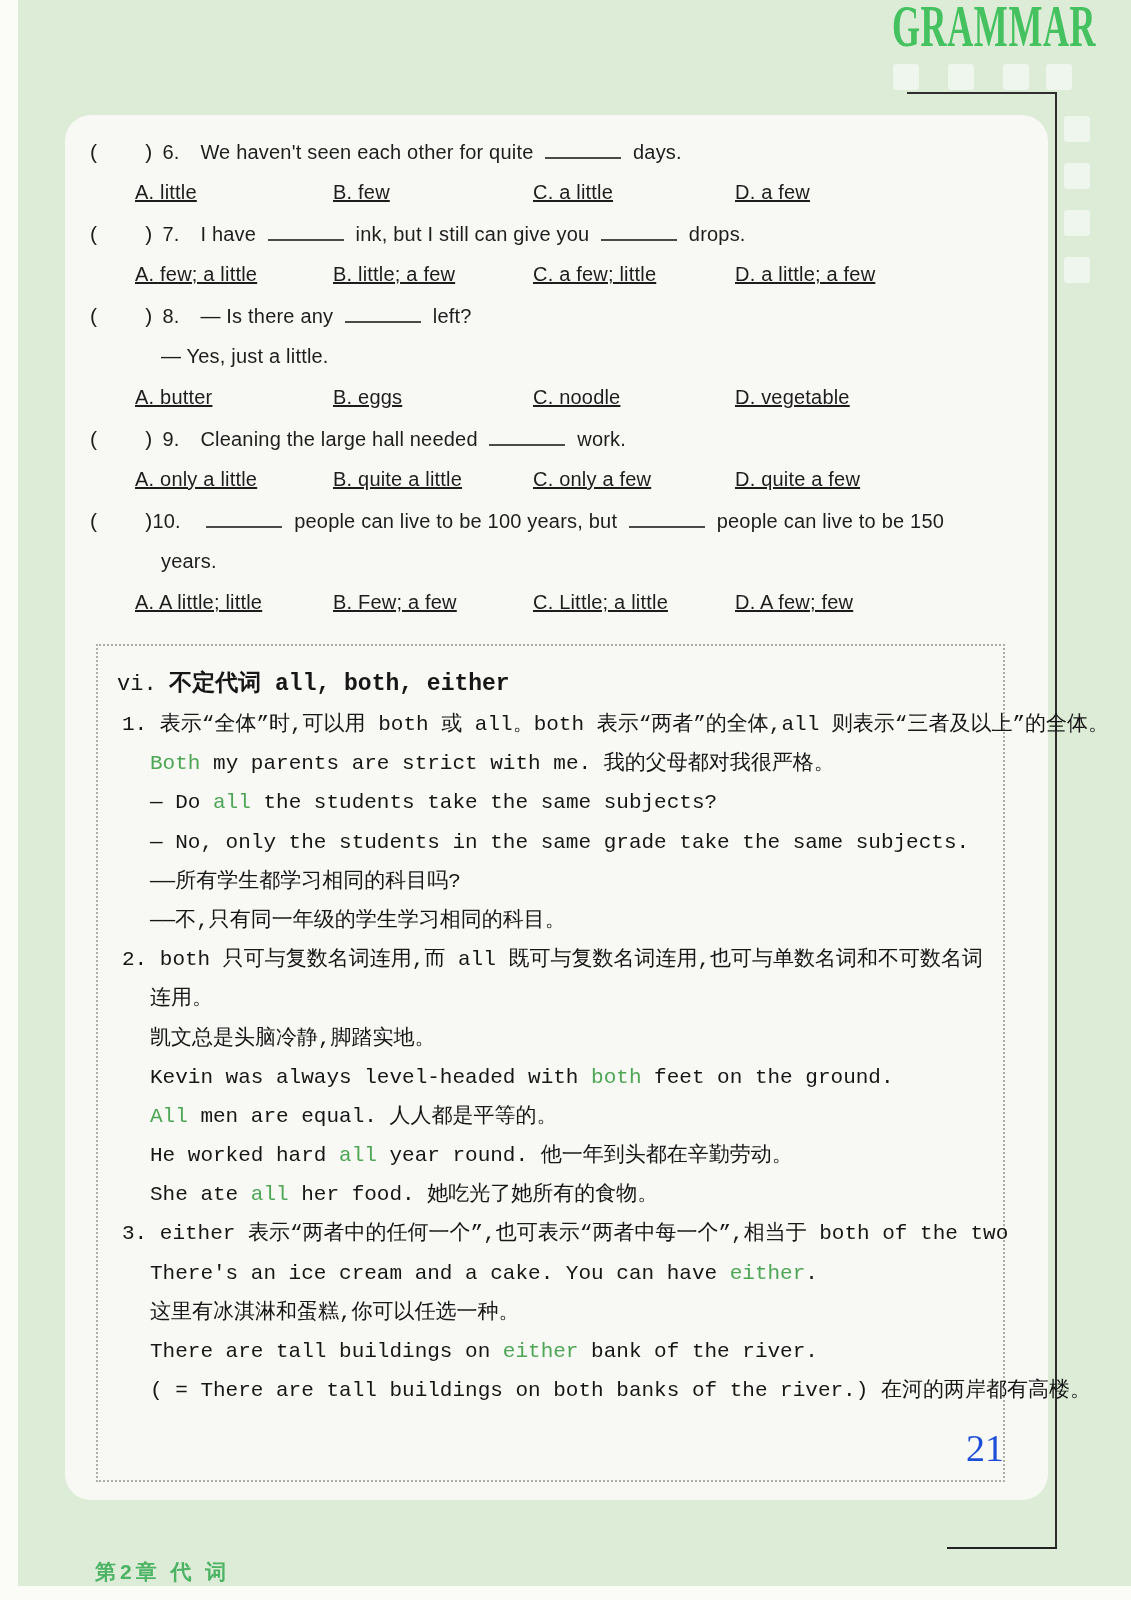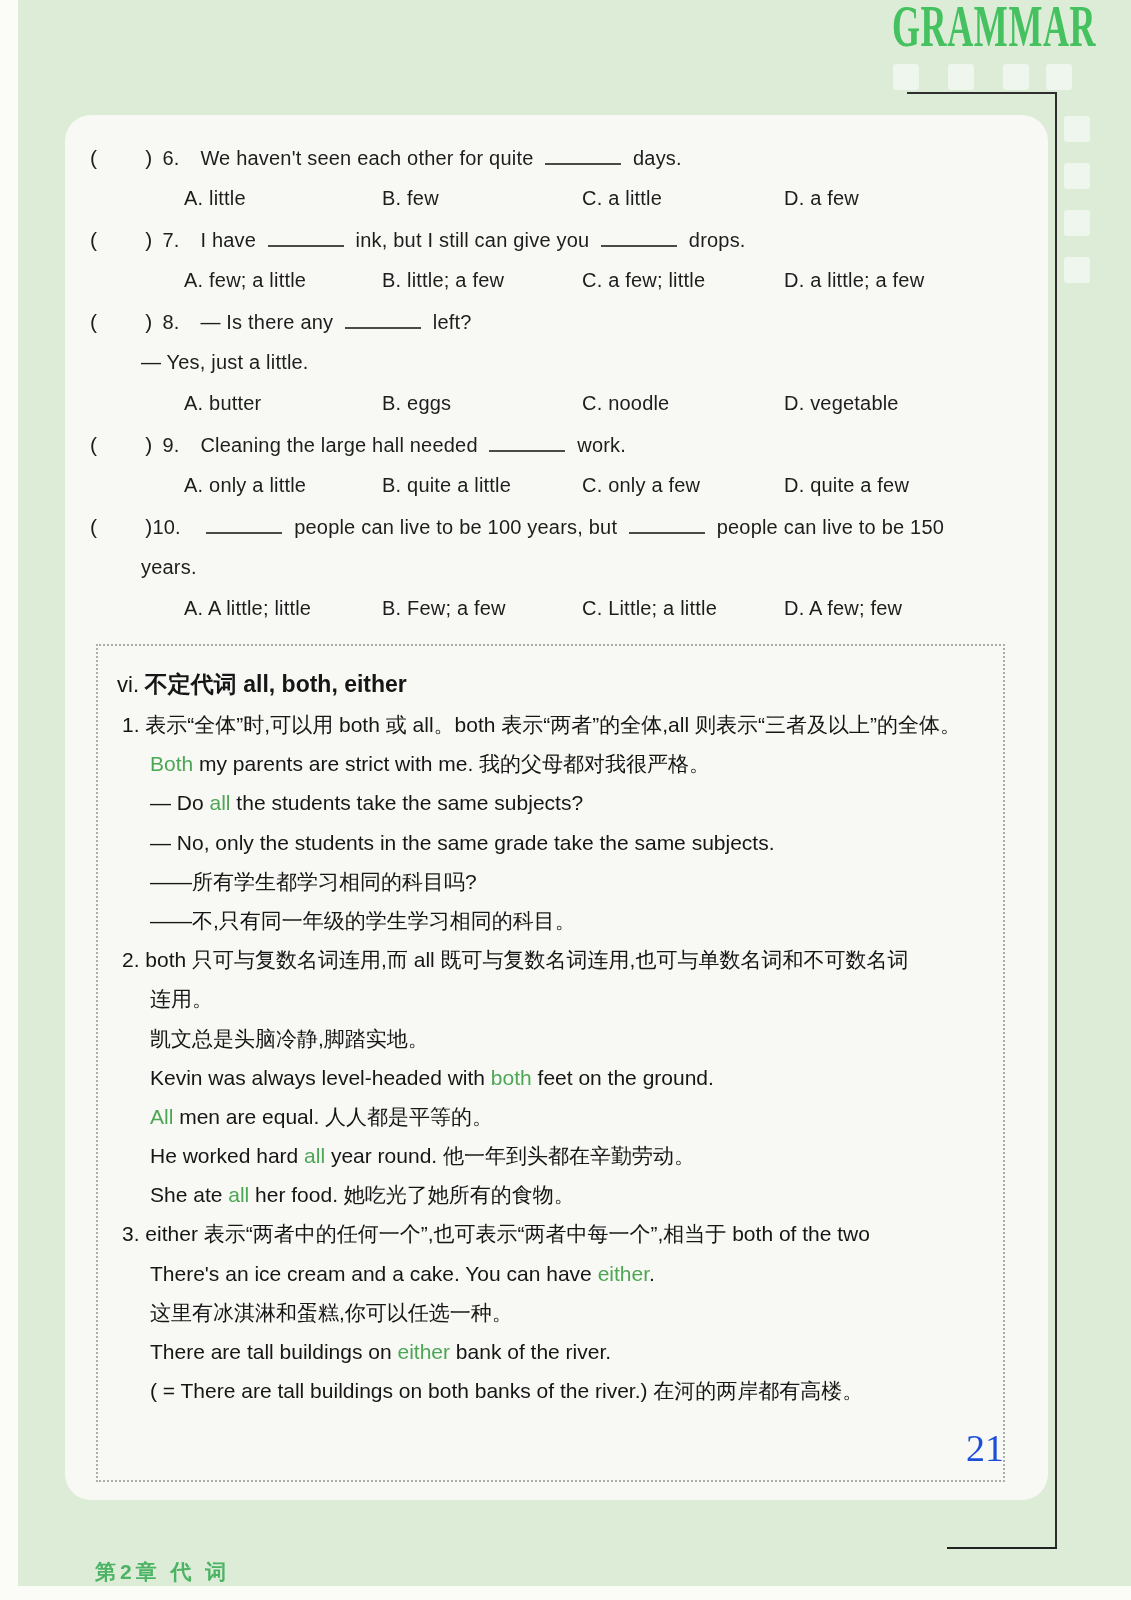--- a/index.html
+++ b/index.html
@@ -15,35 +15,35 @@
         transform:scaleX(.60);transform-origin:left top;white-space:nowrap;}
   
   .wm{background:rgba(255,255,255,.55);border-radius:3px;width:26px;height:26px;}
   
   .frame-top{left:907px;top:92px;width:150px;height:2px;background:#2e2e2e;}
   .frame-right{left:1055px;top:92px;width:2px;height:1457px;background:#2e2e2e;}
   .pn-underline{left:947px;top:1547px;width:110px;height:2px;background:#222;}
   
   .panel{left:65px;top:115px;width:983px;height:1385px;background:#f8f8f4;border-radius:26px;}
   
-  .questions{left:65px;top:137px;width:983px;color:#1d1d1d;font-size:20px;letter-spacing:.2px;}
+  .questions{left:65px;top:131px;width:983px;color:#1d1d1d;font-size:20px;letter-spacing:.2px;}
   .q-row{height:41px;line-height:41px;padding-left:25px;white-space:nowrap;}
-  .q-row2{height:41px;line-height:41px;padding-left:76px;white-space:nowrap;}
+  .q-row2{height:41px;line-height:41px;padding-left:96px;white-space:nowrap;}
   .paren{display:inline-block;font-size:21px;}
   .paren-gap{display:inline-block;width:48px;}
   .q-num{display:inline-block;width:48px;padding-left:10px;box-sizing:border-box;}
   .q-num.wide{padding-left:0;}
-  .q-opts{height:41px;line-height:41px;padding-left:119px;display:grid;
-          grid-template-columns:198px 200px 202px 1fr;}
+  .q-opts{height:41px;line-height:41px;padding-left:70px;display:grid;
+          grid-template-columns:198px 200px 202px 1fr;text-decoration:underline;}
   .blank{display:inline-block;width:76px;height:5px;border-bottom:2px solid #4a4a4a;
          margin:0 6px;vertical-align:baseline;}
   
   .gbox{left:96px;top:644px;width:909px;height:838px;border:2px dotted #a8aea8;
         box-sizing:border-box;background:transparent;
-        font-family:Liberation Sans, sans-serif;color:#161616;font-size:21px;}
+        font-family:Liberation Mono, monospace;color:#161616;font-size:21px;}
   .gbox-head{margin-top:17px;padding-left:19px;height:42px;line-height:42px;white-space:nowrap;}
   .gbox-head .prefix{font-size:22px;}
   .gbox-head .head-bold{font-weight:700;font-size:23px;}
   .g-line{height:39.2px;line-height:39.2px;white-space:nowrap;}
   .g-line.num{padding-left:24px;}
   .g-line.in{padding-left:52px;}
   .green{color:#4da655;}
   
   .footer-chapter{left:95px;top:1558px;font-size:21px;font-weight:700;color:#4db364;
                   letter-spacing:4px;white-space:nowrap;}

